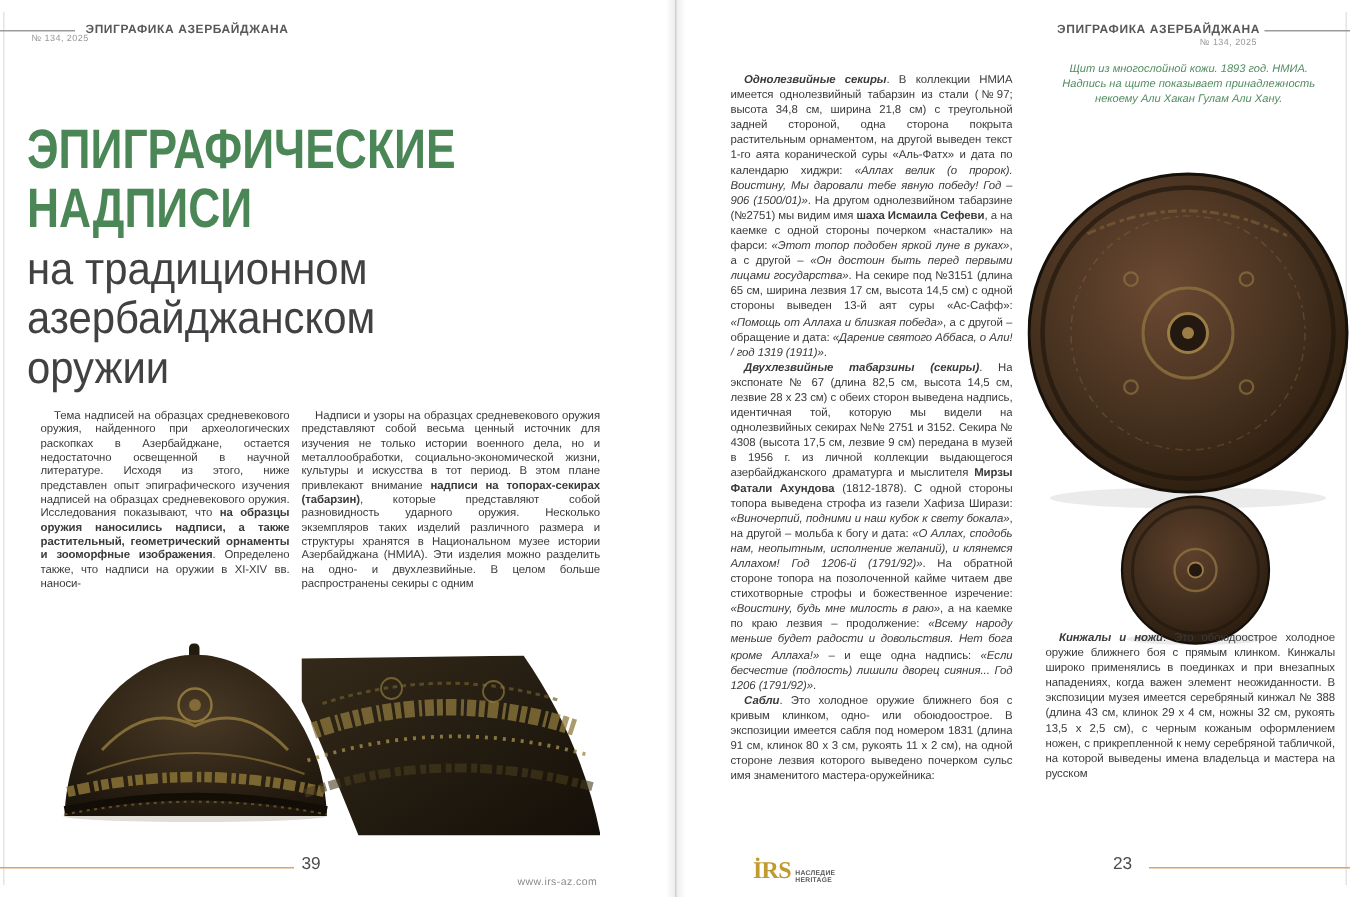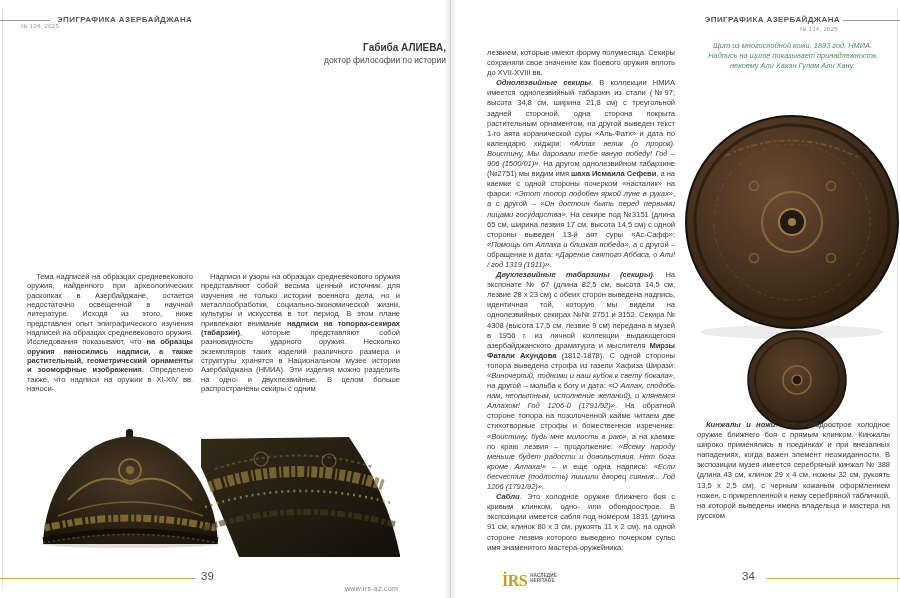--- a/index.html
+++ b/index.html
@@ -53,25 +53,28 @@
 
   <div class="edge" style="left:2px;"></div>
   <div class="edge" style="left:897px;"></div>
   <div class="fold"></div>
   <div class="foldline"></div>
 
   <div class="abs hdr-rule" style="left:0;top:20px;width:50px;"></div>
   <div class="abs hdr-issue" style="left:21px;top:23px;">№ 134, 2025</div>
   <div class="abs hdr-journal" style="left:57px;top:15px;">ЭПИГРАФИКА АЗЕРБАЙДЖАНА</div>
 
-  <div class="abs author" style="left:250px;top:42px;width:196px;">
-    <div class="author-name">Габиба АЛИЕВА,</div>
-    <div class="author-title">доктор философии по истории</div>
+
+  <div class="abs" style="left:18px;top:80px;">
+    <div class="title-green">ЭПИГРАФИЧЕСКИЕ</div>
+    <div class="title-green">НАДПИСИ</div>
+    <div class="title-sub" style="margin-top:5px;">на традиционном</div>
+    <div class="title-sub">азербайджанском</div>
+    <div class="title-sub">оружии</div>
   </div>
-
 
   <div class="abs col lcol" style="left:27px;top:272px;width:166px;height:156px;overflow:hidden;">
     <p class="ind"><span>Тема надписей на образцах средневекового оружия, найденного при археологических раскопках в Азербайджане, остается недостаточно освещенной в научной литературе. Исходя из этого, ниже представлен опыт эпиграфического изучения надписей на образцах средневекового оружия. Исследования показывают, что </span><span class="b">на образцы оружия наносились надписи, а также растительный, геометрический орнаменты и зооморфные изображения</span><span>. Определено также, что надписи на оружии в XI-XIV вв. наноси-</span></p>
   </div>
   <div class="abs col lcol" style="left:201px;top:272px;width:199px;height:163px;overflow:hidden;">
     <p class="ind"><span>Надписи и узоры на образцах средневекового оружия представляют собой весьма ценный источник для изучения не только истории военного дела, но и металлообработки, социально-экономической жизни, культуры и искусства в тот период. В этом плане привлекают внимание </span><span class="b">надписи на топорах-секирах (табарзин)</span><span>, которые представляют собой разновидность ударного оружия. Несколько экземпляров таких изделий различного размера и структуры хранятся в Национальном музее истории Азербайджана (НМИА). Эти изделия можно разделить на одно- и двухлезвийные. В целом больше распространены секиры с одним</span></p>
   </div>
 
   <div class="abs" style="left:28px;top:428px;width:207px;height:120px;">
     <svg width="207" height="120" viewBox="0 0 207 120">
@@ -158,32 +161,31 @@
       <ellipse cx="112" cy="340" rx="46" ry="4" fill="#000" opacity="0.08"></ellipse>
       <circle cx="112" cy="294" r="49" fill="url(#sg2)"></circle>
       <circle cx="112" cy="294" r="49" fill="none" stroke="#16100a" stroke-width="1.5"></circle>
       <circle cx="112" cy="294" r="42" fill="none" stroke="#1f150d" stroke-width="2" opacity="0.6"></circle>
       <circle cx="112" cy="294" r="14" fill="none" stroke="#8f7340" stroke-width="1.6" opacity="0.8"></circle>
       <circle cx="112" cy="294" r="5" fill="#241910" stroke="#9c7d45" stroke-width="1.2"></circle>
     </svg>
   </div>
 
   <div class="abs col rcol" style="left:487px;top:48px;width:188px;height:516px;overflow:hidden;">
-    <p><span>лезвием, которые имеют форму полумесяца. Секиры сохраняли свое значение как боевого оружия вплоть до XVII-XVIII вв.</span></p>
     <p class="ind"><span class="b i">Однолезвийные секиры</span><span>. В коллекции НМИА имеется однолезвийный табарзин из стали (№97; высота 34,8 см, ширина 21,8 см) с треугольной задней стороной, одна сторона покрыта растительным орнаментом, на другой выведен текст 1-го аята коранической суры «Аль-Фатх» и дата по календарю хиджри: </span><span class="i">«Аллах велик (о пророк). Воистину, Мы даровали тебе явную победу! Год – 906 (1500/01)»</span><span>. На другом однолезвийном табарзине (№2751) мы видим имя </span><span class="b">шаха Исмаила Сефеви</span><span>, а на каемке с одной стороны почерком «насталик» на фарси: </span><span class="i">«Этот топор подобен яркой луне в руках»</span><span>, а с другой – </span><span class="i">«Он достоин быть перед первыми лицами государства»</span><span>. На секире под №3151 (длина 65 см, ширина лезвия 17 см, высота 14,5 см) с одной стороны выведен 13-й аят суры «Ас-Сафф»: </span><span class="i">«Помощь от Аллаха и близкая победа»</span><span>, а с другой – обращение и дата: </span><span class="i">«Дарение святого Аббаса, о Али! / год 1319 (1911)»</span><span>.</span></p>
     <p class="ind"><span class="b i">Двухлезвийные табарзины (секиры)</span><span>. На экспонате № 67 (длина 82,5 см, высота 14,5 см, лезвие 28 х 23 см) с обеих сторон выведена надпись, идентичная той, которую мы видели на однолезвийных секирах №№ 2751 и 3152. Секира № 4308 (высота 17,5 см, лезвие 9 см) передана в музей в 1956 г. из личной коллекции выдающегося азербайджанского драматурга и мыслителя </span><span class="b">Мирзы Фатали Ахундова</span><span> (1812-1878). С одной стороны топора выведена строфа из газели Хафиза Ширази: </span><span class="i">«Виночерпий, подними и наш кубок к свету бокала»</span><span>, на другой – мольба к богу и дата: </span><span class="i">«О Аллах, сподобь нам, неопытным, исполнение желаний), и клянемся Аллахом! Год 1206-й (1791/92)»</span><span>. На обратной стороне топора на позолоченной кайме читаем две стихотворные строфы и божественное изречение: </span><span class="i">«Воистину, будь мне милость в раю»</span><span>, а на каемке по краю лезвия – продолжение: </span><span class="i">«Всему народу меньше будет радости и довольствия. Нет бога кроме Аллаха!»</span><span> – и еще одна надпись: </span><span class="i">«Если бесчестие (подлость) лишили дворец сияния... Год 1206 (1791/92)»</span><span>.</span></p>
     <p class="ind"><span class="b i">Сабли</span><span>. Это холодное оружие ближнего боя с кривым клинком, одно- или обоюдоострое. В экспозиции имеется сабля под номером 1831 (длина 91 см, клинок 80 х 3 см, рукоять 11 х 2 см), на одной стороне лезвия которого выведено почерком сульс имя знаменитого мастера-оружейника:</span></p>
   </div>
   <div class="abs col rcol" style="left:697px;top:420px;width:193px;height:144px;overflow:hidden;">
     <p class="ind"><span class="b i">Кинжалы и ножи</span><span>. Это обоюдоострое холодное оружие ближнего боя с прямым клинком. Кинжалы широко применялись в поединках и при внезапных нападениях, когда важен элемент неожиданности. В экспозиции музея имеется серебряный кинжал № 388 (длина 43 см, клинок 29 х 4 см, ножны 32 см, рукоять 13,5 х 2,5 см), с черным кожаным оформлением ножен, с прикрепленной к нему серебряной табличкой, на которой выведены имена владельца и мастера на русском</span></p>
   </div>
 
-  <div class="abs logo" style="left:502px;top:573px;">
+  <div class="abs logo" style="left:502px;top:573px;align-items:flex-end;">
     <span class="logo-irs">İRS</span>
     <span class="logo-small">
       <div>НАСЛЕДИЕ</div>
       <div>HERITAGE</div>
     </span>
   </div>
-  <div class="abs pgnum" style="left:742px;top:570px;">34</div>
+  <div class="abs pgnum" style="left:742px;top:570px;">23</div>
   <div class="abs pgrule" style="left:766px;top:578px;width:134px;"></div>
 
 </div>
 
 </body></html>

